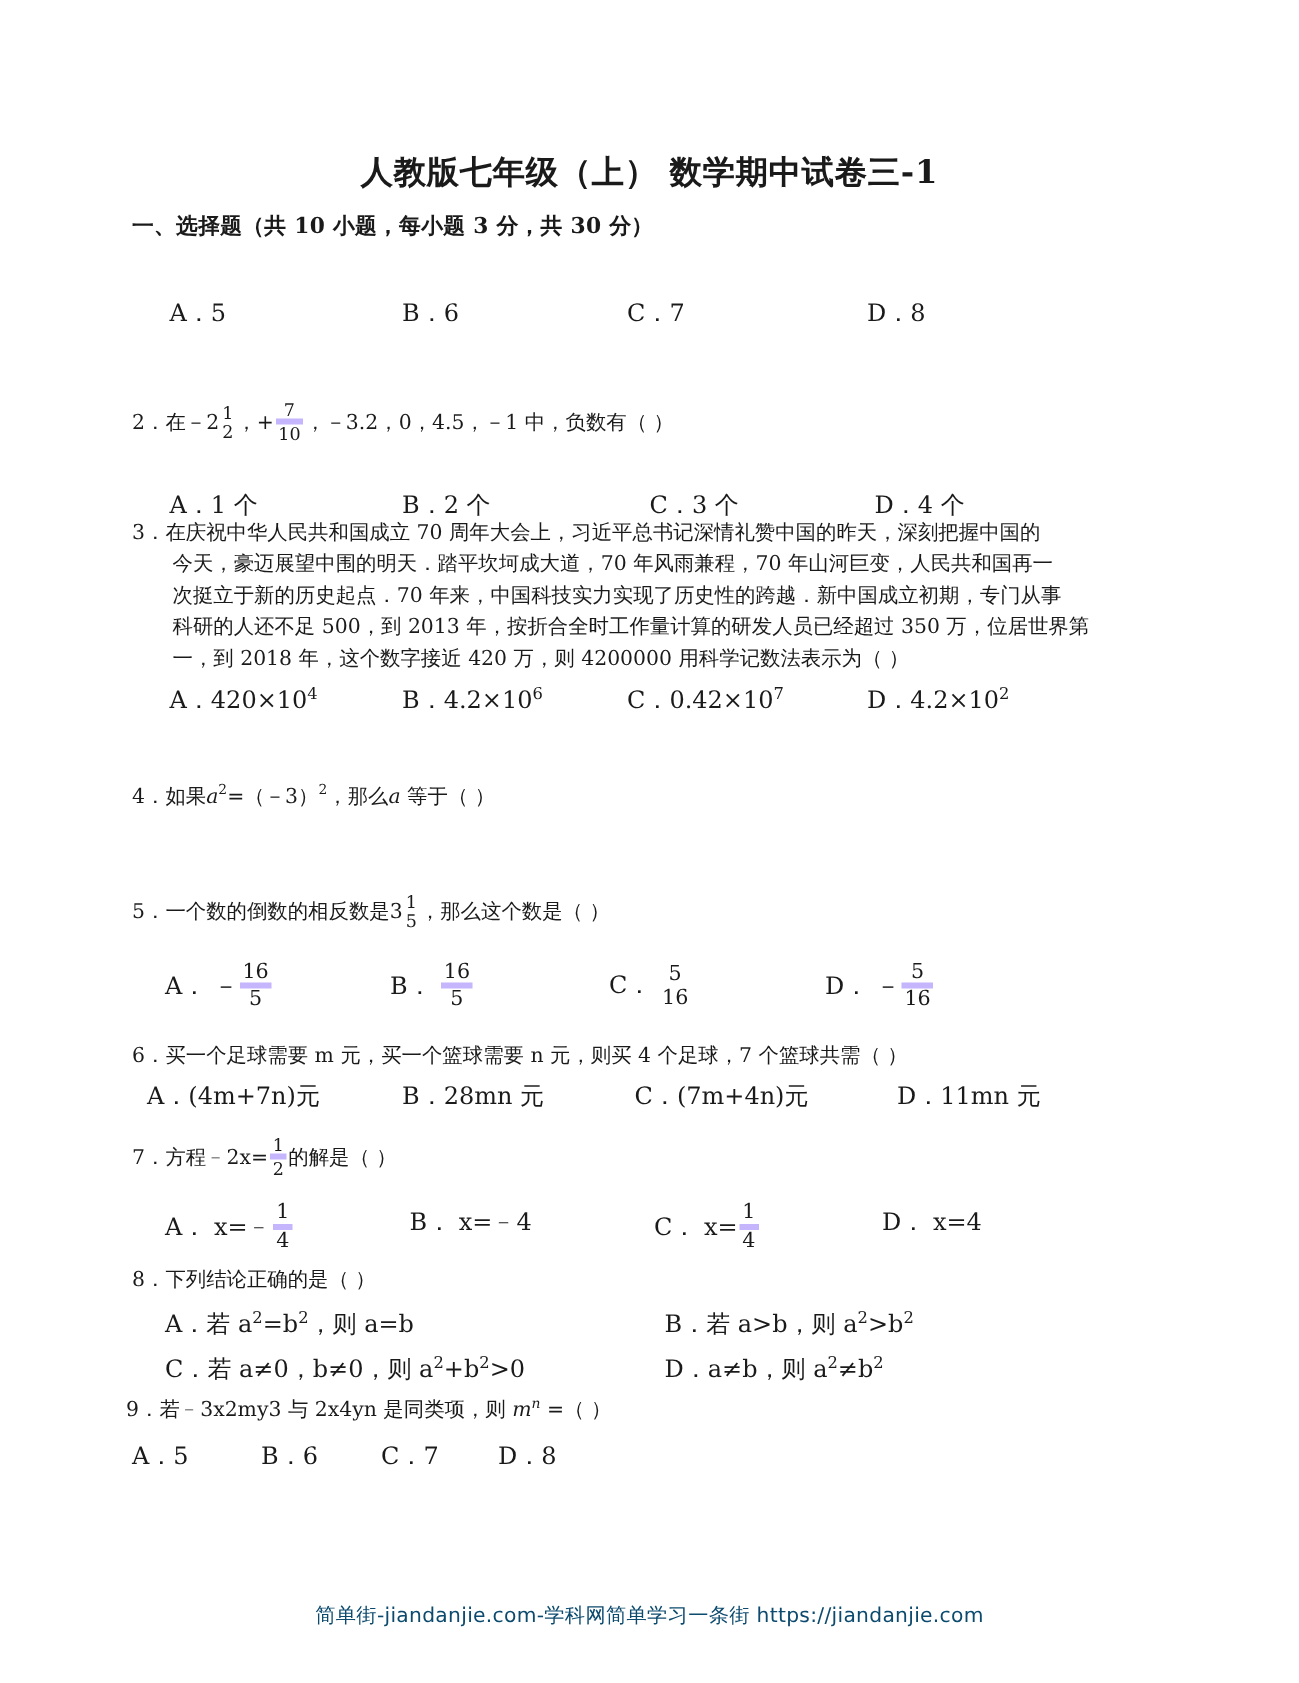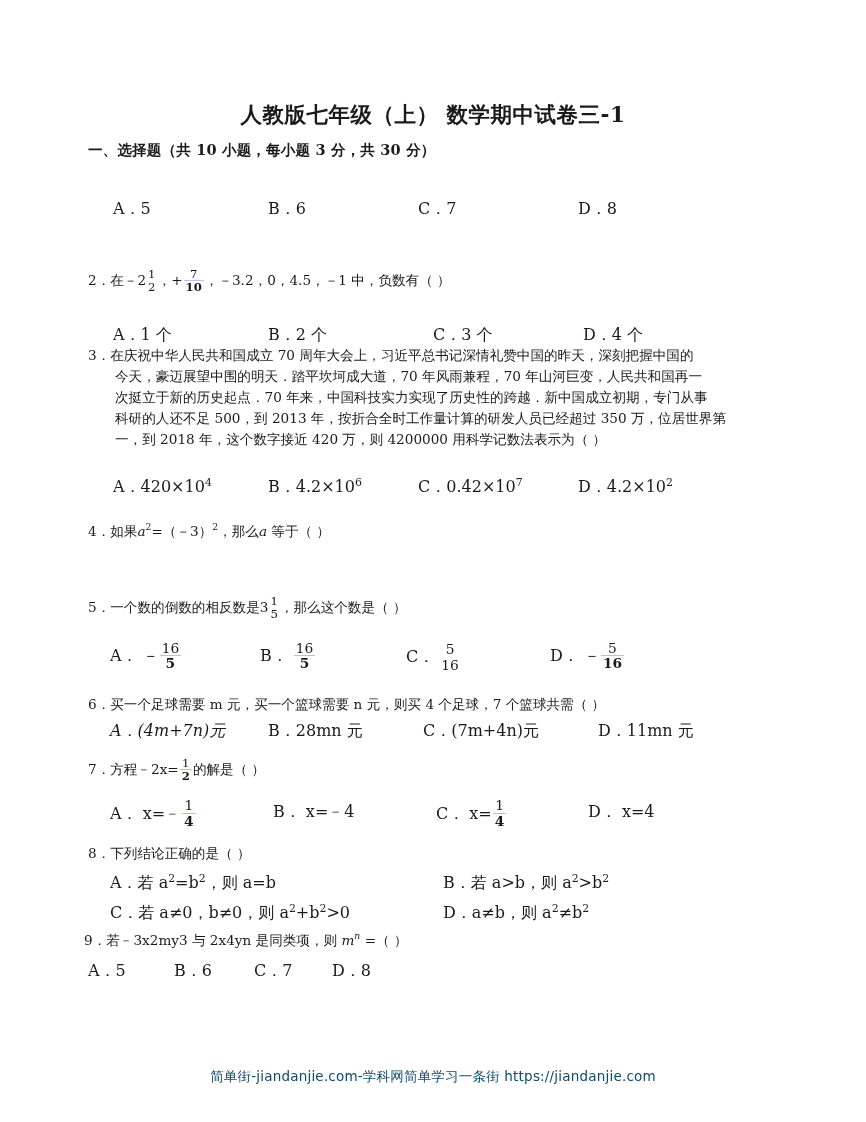--- a/index.html
+++ b/index.html
@@ -64,21 +64,21 @@
     display:inline-block;
     vertical-align:middle;
     text-align:center;
     font-size:.86em;
     line-height:1.05;
     margin:0 1px;
     position:relative;
     top:-0.08em;
   }
   .frac .n{ display:block; padding:0 2px; }
-  .frac .d{ display:block; padding:0 2px; border-top:1px solid #c4b5fd;font-weight:bold; }
+  .frac .d{ display:block; padding:0 2px; border-top:4px solid #c4b5fd; }
   .frac-nl{
     display:inline-block;
     vertical-align:middle;
     text-align:center;
     font-size:.86em;
     line-height:1.15;
     margin:0 2px;
   }
   .frac-nl .n{ display:block; }
   .frac-nl .d{ display:block; }
@@ -131,21 +131,21 @@
   </div>
 
   <div class="q" style="top:345px;">
     <div class="qtext">
       <span class="hang"><span>3．</span><span>在庆祝中华人民共和国成立 70 周年大会上，习近平总书记深情礼赞中国的昨天，深刻把握中国的</span></span>
       <span class="hang indent">今天，豪迈展望中围的明天．踏平坎坷成大道，70 年风雨兼程，70 年山河巨变，人民共和国再一</span>
       <span class="hang indent">次挺立于新的历史起点．70 年来，中国科技实力实现了历史性的跨越．新中国成立初期，专门从事</span>
       <span class="hang indent">科研的人还不足 500，到 2013 年，按折合全时工作量计算的研发人员已经超过 350 万，位居世界第</span>
       <span class="hang indent">一，到 2018 年，这个数字接近 420 万，则 4200000 用科学记数法表示为（      ）</span>
     </div>
-    <div class="opts" style="height:24px;margin-top:25px;">
+    <div class="opts" style="height:24px;margin-top:5px;">
       <span class="opt" style="left:25px;"><span>A．</span><span>420×10</span><sup>4</sup></span>
       <span class="opt" style="left:180px;"><span>B．</span><span>4.2×10</span><sup>6</sup></span>
       <span class="opt" style="left:330px;"><span>C．</span><span>0.42×10</span><sup>7</sup></span>
       <span class="opt" style="left:490px;"><span>D．</span><span>4.2×10</span><sup>2</sup></span>
     </div>
   </div>
 
   <div class="q" style="top:521px;">
     <div class="qtext">
       <span>4．</span><span>如果<i class="v">a</i><sup>2</sup>=（－3）<sup>2</sup>，那么<i class="v">a</i> 等于（    ）</span>
@@ -162,21 +162,21 @@
       <span class="opt" style="left:318px;"><span>C．</span> <span></span><span class="frac-nl"><span class="n">5</span><span class="d">16</span></span></span>
       <span class="opt" style="left:462px;"><span>D．</span> <span>－</span><span class="frac"><span class="n">5</span><span class="d">16</span></span></span>
     </div>
   </div>
 
   <div class="q" style="top:694px;">
     <div class="qtext">
       <span>6．</span><span>买一个足球需要 m 元，买一个篮球需要 n 元，则买 4 个足球，7 个篮球共需（      ）</span>
     </div>
     <div class="opts" style="height:24px;margin-top:4px;">
-      <span class="opt" style="left:22px;font-style:italic;"><span>A．</span><span>(4m+7n)元</span></span>
+      <span class="opt" style="left:10px;"><span>A．</span><span>(4m+7n)元</span></span>
       <span class="opt" style="left:180px;"><span>B．</span><span>28mn 元</span></span>
       <span class="opt" style="left:335px;"><span>C．</span><span>(7m+4n)元</span></span>
       <span class="opt" style="left:510px;"><span>D．</span><span>11mn 元</span></span>
     </div>
   </div>
 
   <div class="q" style="top:758px;">
     <div class="qtext">
       <span>7．</span><span>方程﹣2x=</span><span class="frac"><span class="n">1</span><span class="d">2</span></span><span>的解是（    ）</span>
     </div>

